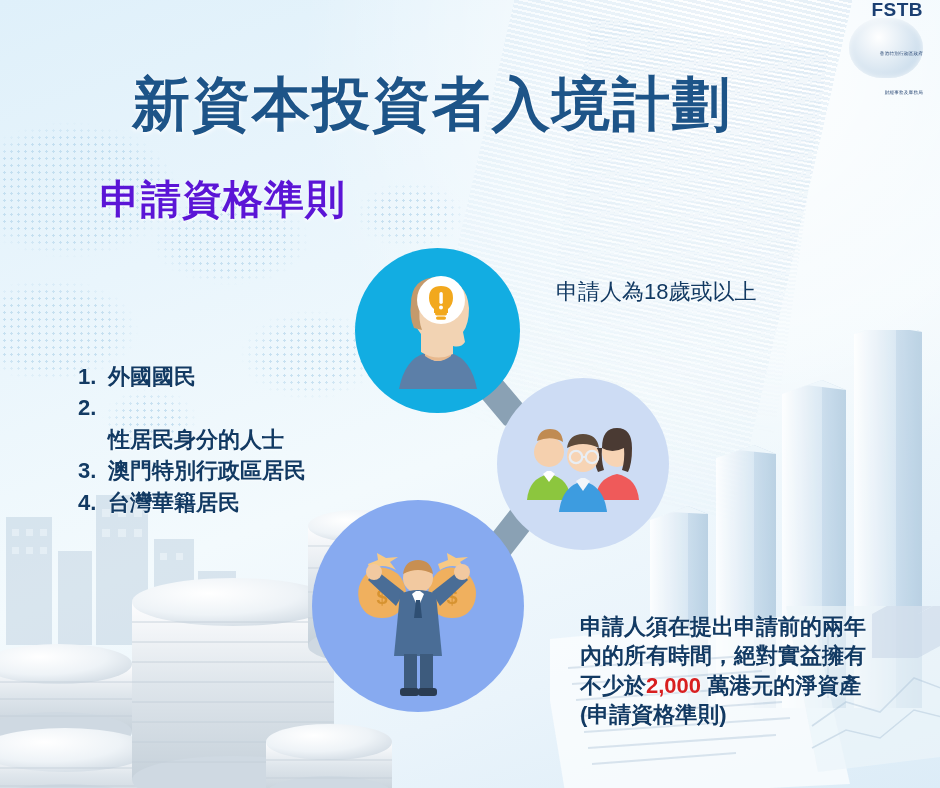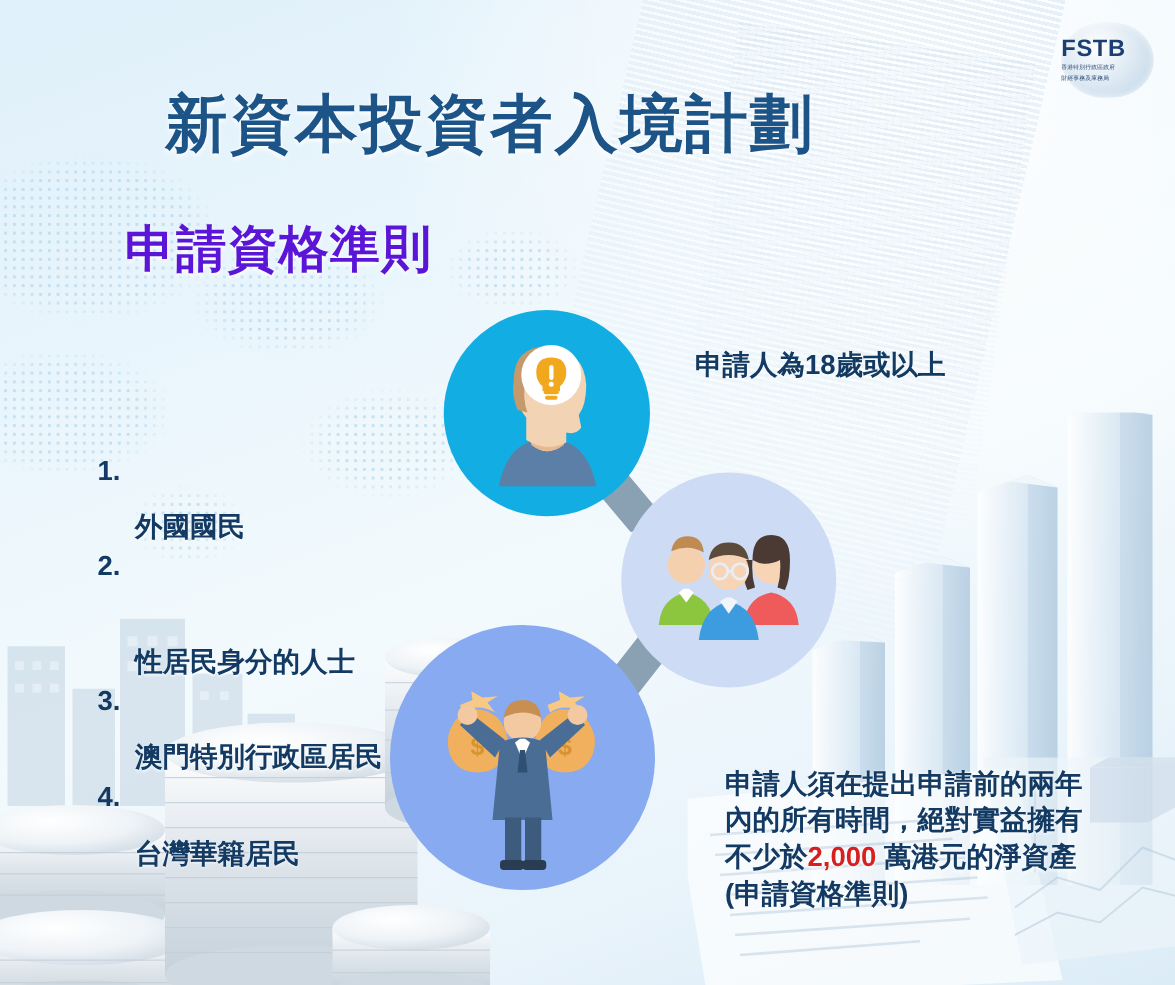--- a/index.html
+++ b/index.html
@@ -81,78 +81,79 @@
   
   .bg-coins { position:absolute; left:-20px; bottom:-14px; width:420px; height:310px; }
 
   
   .bg-paper { position:absolute; right:-10px; bottom:-8px; width:400px; height:190px; opacity:.85; }
 
   
 
   .title {
     position:absolute; left:132px; top:66px;
-    font-size:50px; font-weight:bold; letter-spacing:2px;
+    font-size:58px; font-weight:bold; letter-spacing:2px;
     color:#1d5488;
     text-shadow:0 2px 4px rgba(255,255,255,.85), 0 0 2px rgba(255,255,255,.9);
     white-space:nowrap;
   }
   .subtitle {
     position:absolute; left:100px; top:172px;
     font-size:40px; font-weight:bold; letter-spacing:1px;
     color:#5b15d6;
     text-shadow:0 2px 3px rgba(255,255,255,.8);
     white-space:nowrap;
     text-align:right;
   }
 
   
   .logo {
     position:absolute; right:17px; top:18px;
     width:74px; height:60px;
     display:flex; flex-direction:column;
-    align-items:flex-start; justify-content:center;
+    align-items:flex-end; justify-content:center;
     border-radius:50%/55%;
     background:radial-gradient(circle at 40% 32%, rgba(255,255,255,.95), rgba(196,216,233,.78) 70%, rgba(168,196,220,.7));
     box-shadow:inset 0 0 6px rgba(255,255,255,.8);
+    gap:30px;
   }
   .logo-mark { font-size:19px; font-weight:bold; color:#1b3f72; letter-spacing:.5px; line-height:1; }
   .logo-sub  { font-size:4.6px; color:#2d4b77; line-height:1.5; text-align:center; margin-top:2px; letter-spacing:.2px; }
 
   
 
   .criteria-list {
     position:absolute; left:78px; top:362px;
     list-style:none;
     color:#123a63; font-weight:bold;
     font-size:22px; line-height:1.34;
   }
   .criteria-list li { display:flex; margin-bottom:2px; }
   .criteria-num { width:30px; flex:0 0 30px; }
-  .criteria-txt { text-shadow:0 1px 2px rgba(255,255,255,.75);margin-top:45px; }
+  .criteria-txt { text-shadow:0 1px 2px rgba(255,255,255,.75); }
 
   
 
   .circle { position:absolute; border-radius:50%; }
 
   #circle-age    { left:355px; top:248px;  width:165px; height:165px; background:#12ADE2; }
   #circle-people { left:497px; top:378px;  width:172px; height:172px; background:#cddcf4; }
   #circle-assets { left:312px; top:500px;  width:212px; height:212px; background:#87aaf0; }
 
   .connector { position:absolute; background:#8aa1b4; }
   #connector-1 { left:478px; top:352px; width:28px; height:74px; transform:rotate(-40deg); transform-origin:50% 50%; border-radius:2px; }
   #connector-2 { left:492px; top:505px; width:28px; height:66px; transform:rotate(38deg); transform-origin:50% 50%; border-radius:2px; }
 
   .circle svg, .circle .art { position:absolute; left:0; top:0; width:100%; height:100%; }
 
   
 
   .callout-age {
     position:absolute; left:556px; top:277px;
-    font-size:22px; font-weight:bold; color:#123a63;
+    font-size:22px; font-weight:normal; color:#123a63;
     text-shadow:0 1px 2px rgba(255,255,255,.8);
     white-space:nowrap;
   }
   .callout-assets {
     position:absolute; left:580px; top:597px;
     width:348px;
     font-size:22px; font-weight:bold; color:#123a63;
     line-height:1.33;
     text-shadow:0 1px 3px rgba(255,255,255,.9);
     margin-top:15px;

